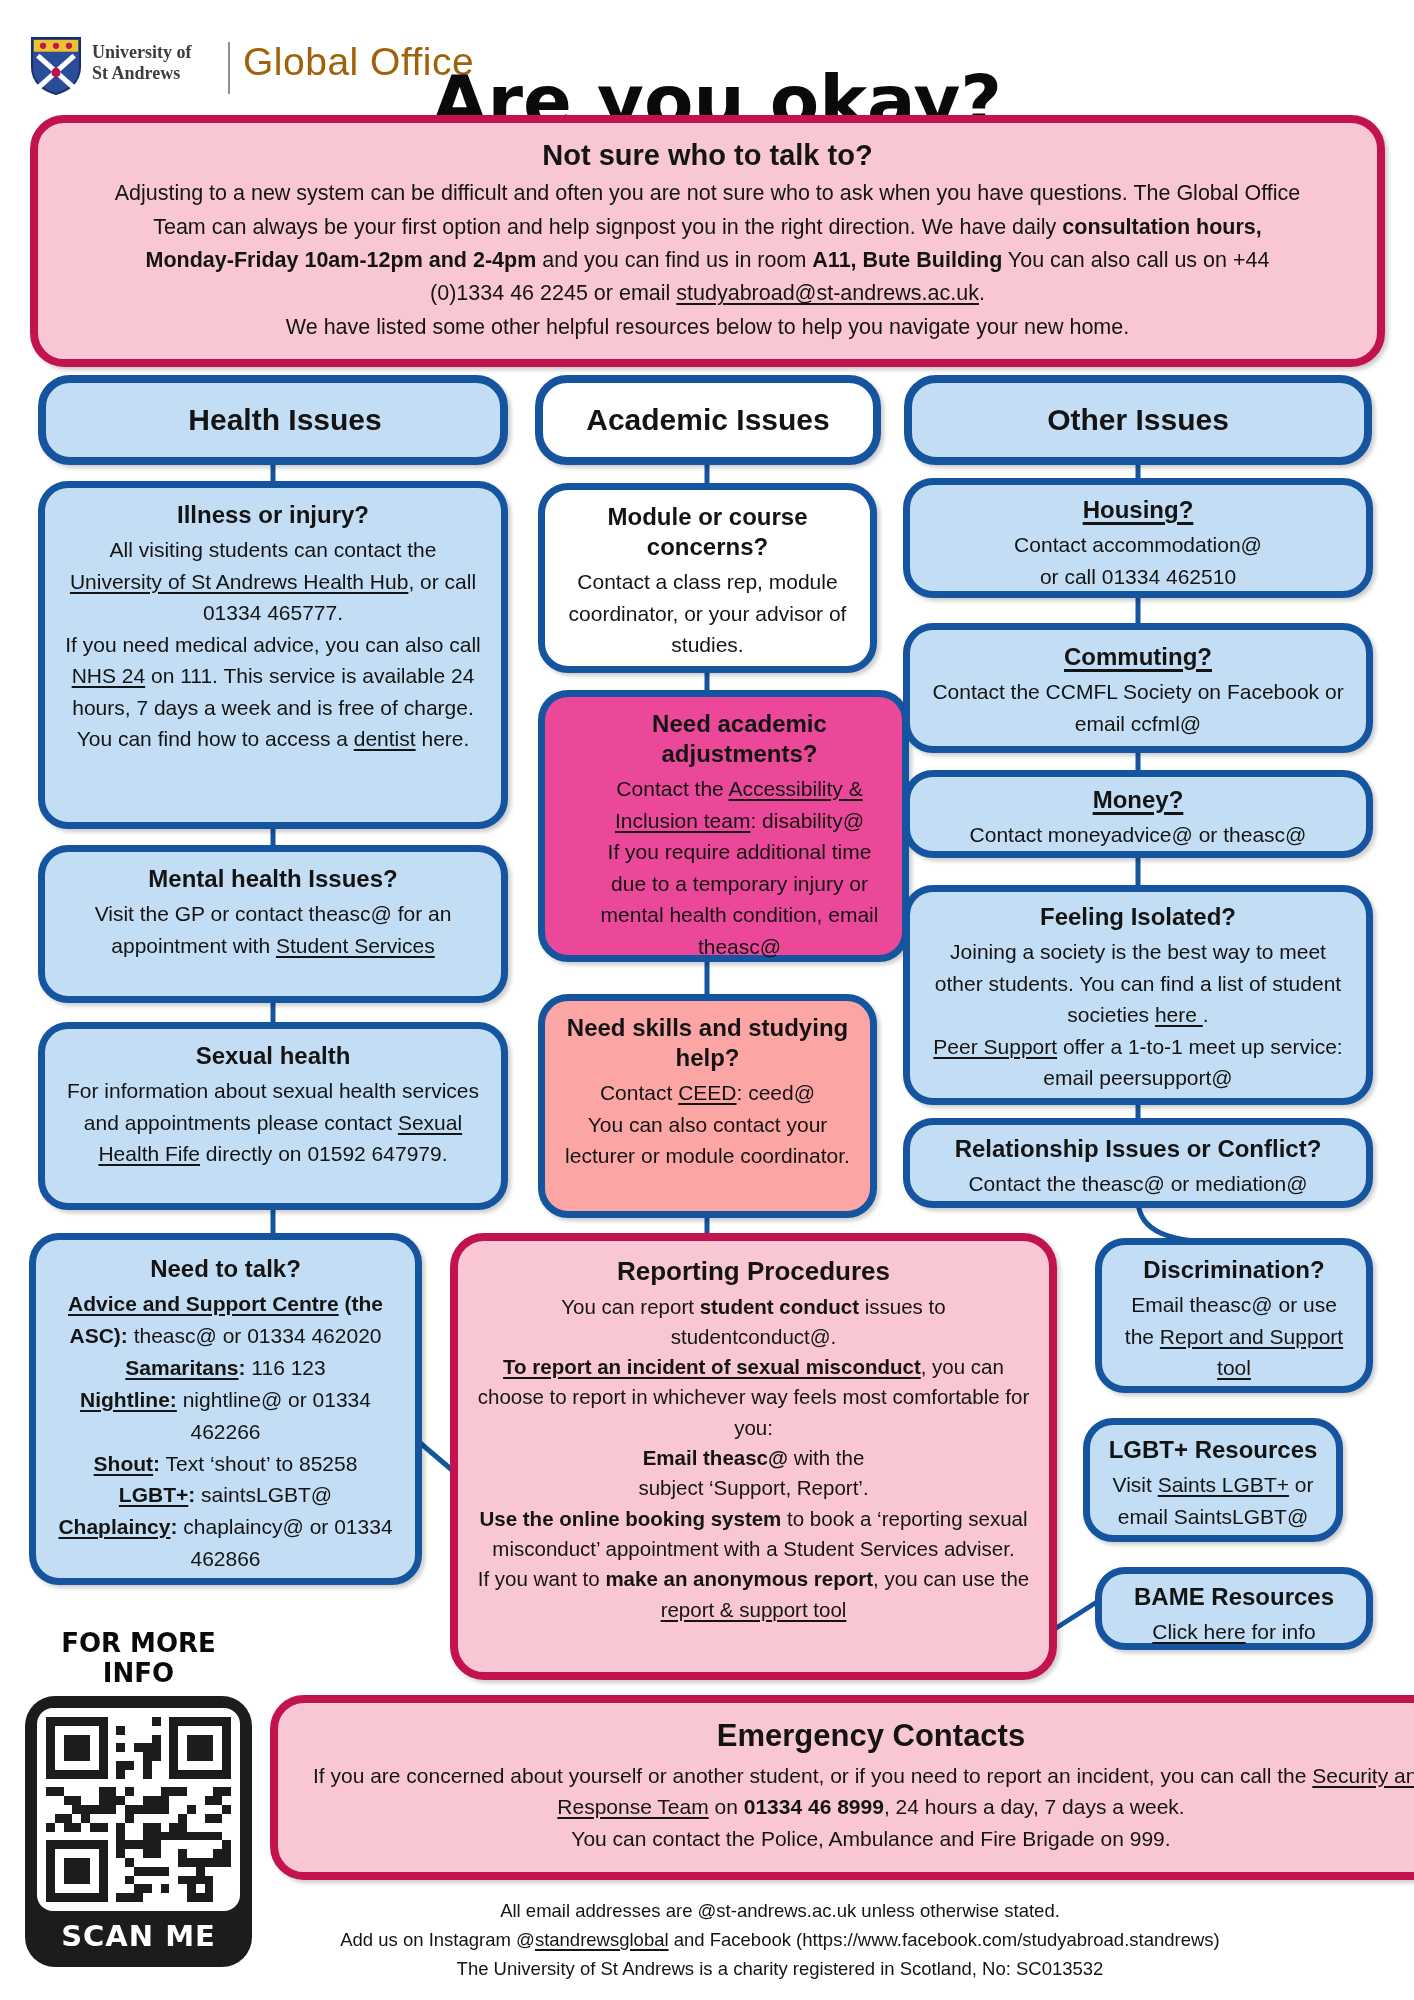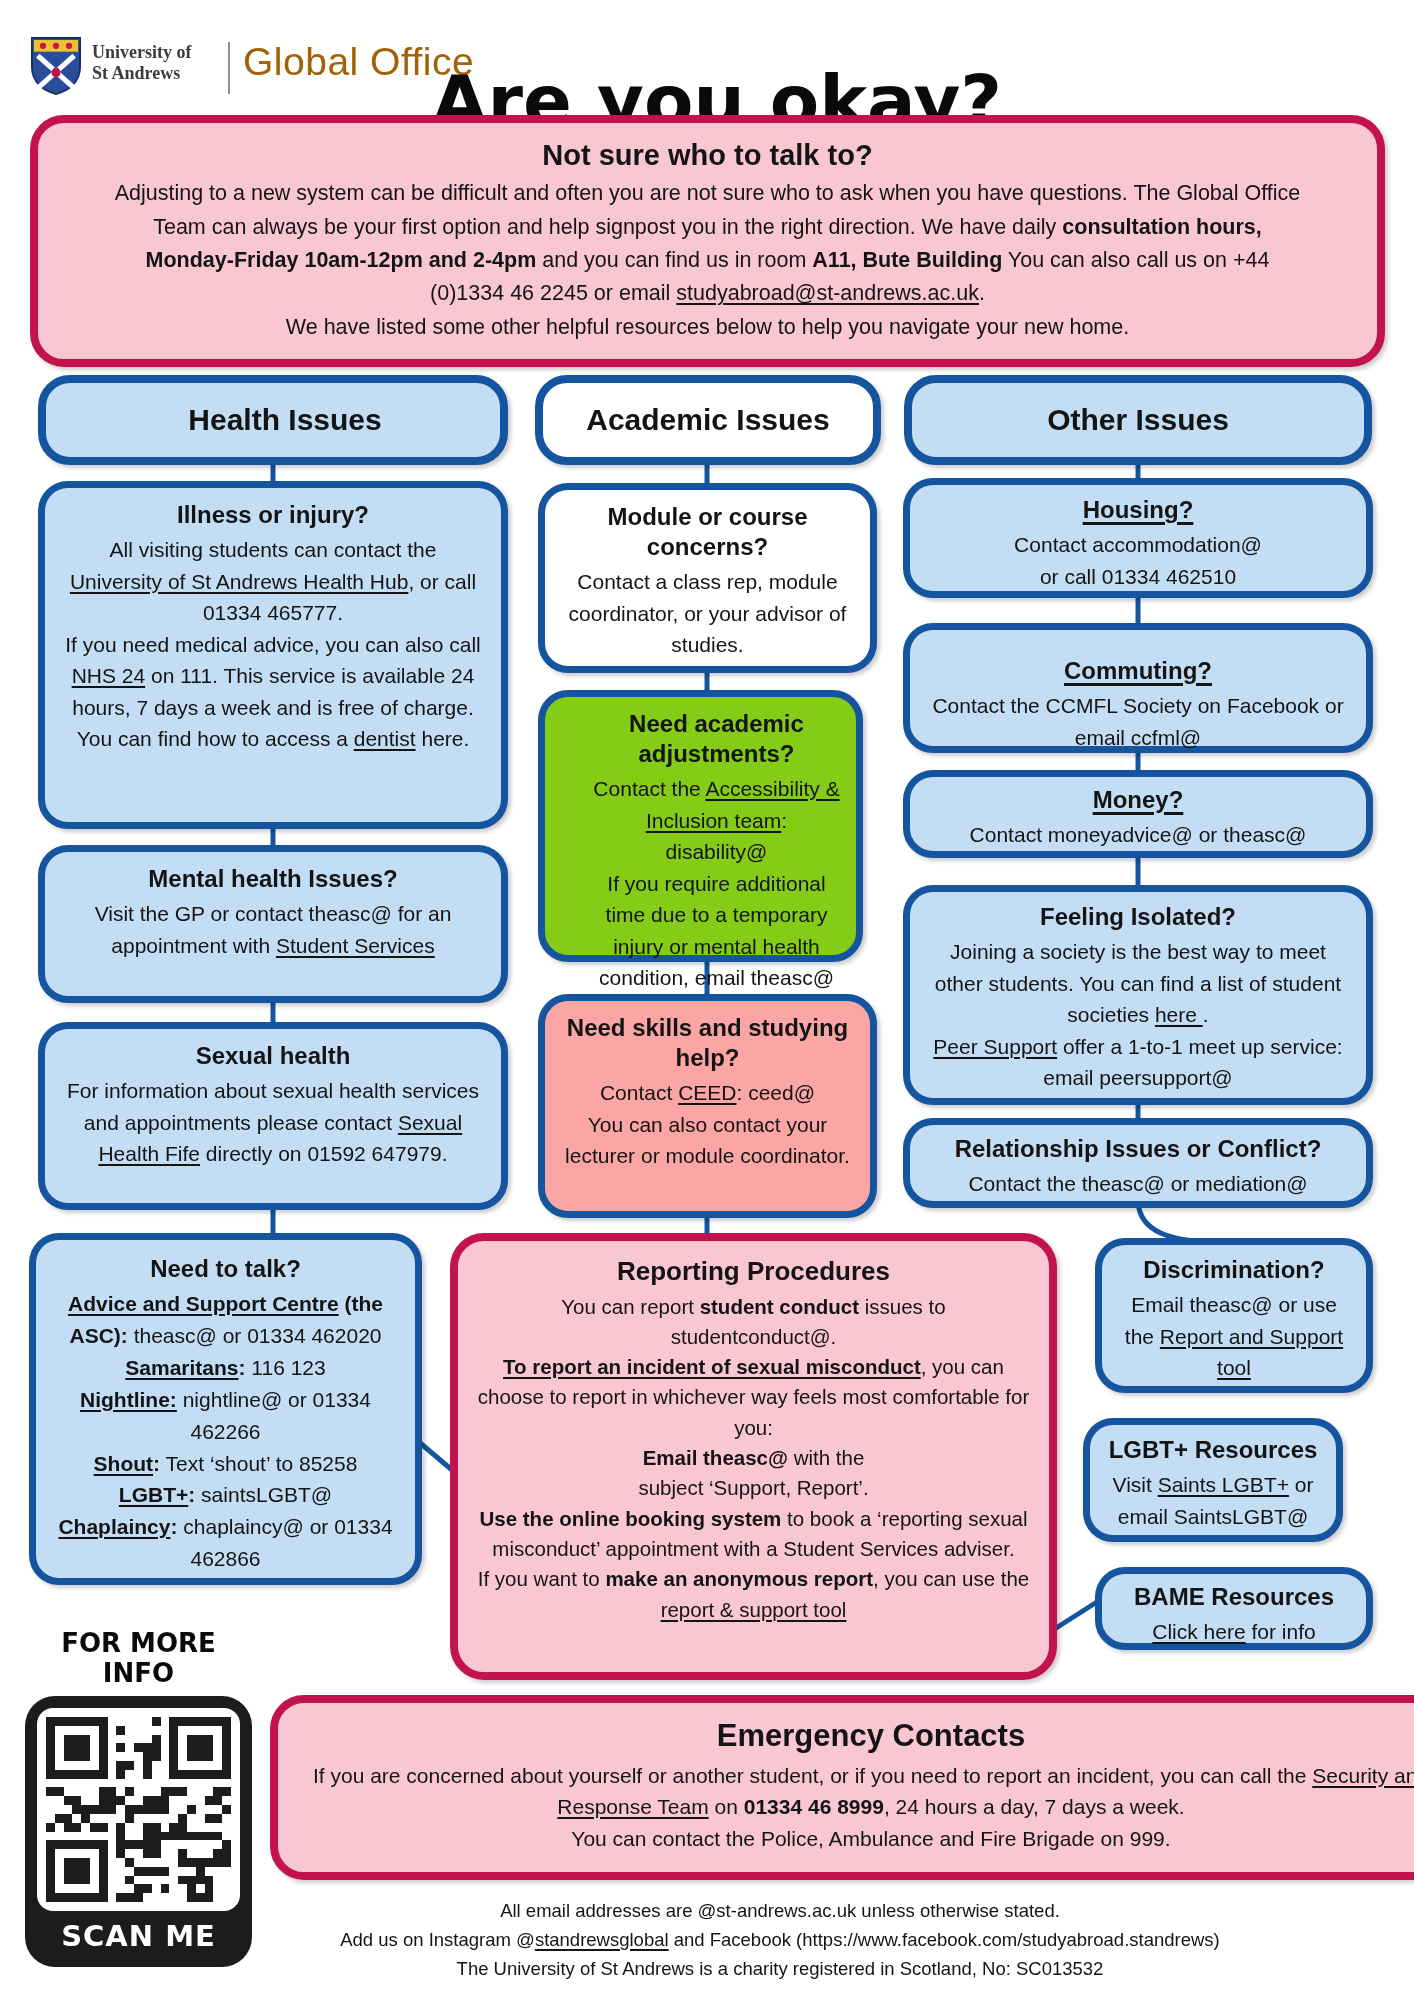--- a/index.html
+++ b/index.html
@@ -40,24 +40,24 @@
   #intro p{font-size:21.5px;line-height:1.55;max-width:1190px;margin:0 auto;}
   #hdr-health{left:38px;top:375px;width:470px;height:90px;padding-left:40px;}
   #hdr-academic{left:535px;top:375px;width:346px;height:90px;}
   #hdr-other{left:904px;top:375px;width:468px;height:90px;}
   #b-illness{left:38px;top:481px;width:470px;height:348px;}
   #b-mental{left:38px;top:845px;width:470px;height:158px;}
   #b-sexual{left:38px;top:1022px;width:470px;height:188px;}
   #b-talk{left:29px;top:1233px;width:393px;height:352px;padding:12px 14px;}
   #b-talk p{font-size:21px;line-height:1.52;}
   #b-module{left:538px;top:483px;width:339px;height:190px;background:#fff;}
-  #b-adjust{left:538px;top:690px;width:325px;height:272px;background:#84cc16;padding-left:48px;}
+  #b-adjust{left:538px;top:690px;width:371px;height:272px;background:#ec4899;padding-left:48px;}
   #b-skills{left:538px;top:994px;width:339px;height:224px;background:#fca5a5;}
   #b-housing{left:903px;top:478px;width:470px;height:120px;padding:8px 18px;}
-  #b-commuting{left:903px;top:623px;width:470px;height:130px;padding:24px 14px;}
+  #b-commuting{left:903px;top:623px;width:470px;height:130px;padding:10px 14px;}
   #b-money{left:903px;top:770px;width:470px;height:88px;padding:6px 12px;}
   #b-isolated{left:903px;top:885px;width:470px;height:220px;padding:8px 14px;}
   #b-relationship{left:903px;top:1118px;width:470px;height:90px;padding:7px 12px;}
   #b-reporting{left:450px;top:1233px;width:607px;height:447px;padding:12px 18px;}
   #b-reporting h2{font-size:26px;}
   #b-reporting p{font-size:20.5px;line-height:1.48;}
   #b-discrimination{left:1095px;top:1238px;width:278px;height:155px;padding:8px 12px;}
   #b-lgbt{left:1083px;top:1418px;width:260px;height:124px;padding:8px 12px;}
   #b-bame{left:1095px;top:1567px;width:278px;height:83px;padding:6px 12px;}
   #b-emergency{left:270px;top:1695px;width:1202px;height:185px;padding:10px 22px;}

